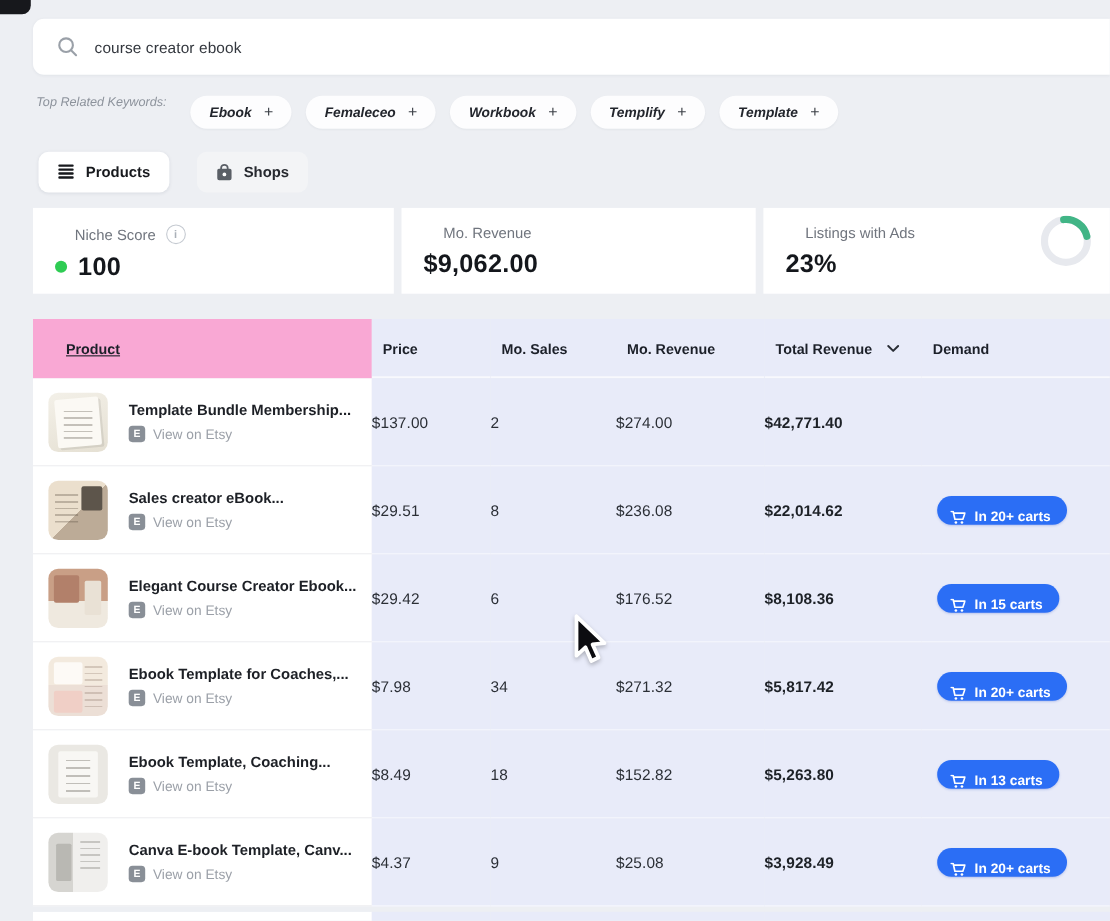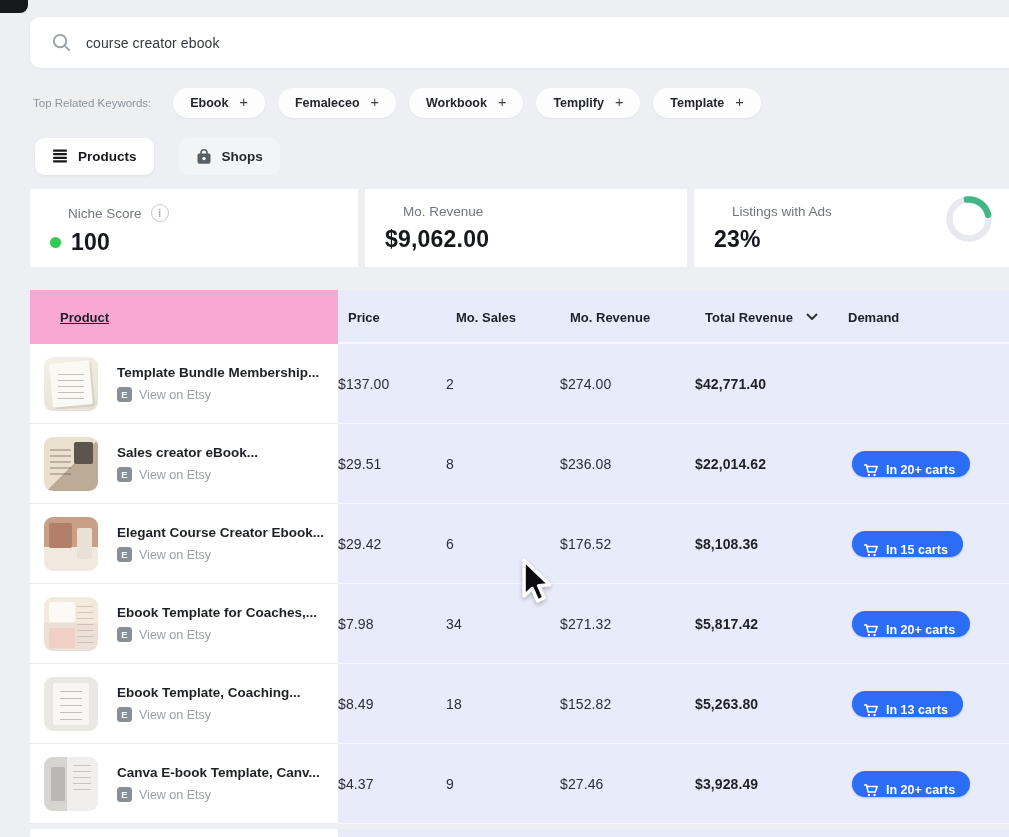--- a/index.html
+++ b/index.html
@@ -12,21 +12,21 @@
   .corner-chip{position:absolute;left:-10px;top:-8px;width:38px;height:21px;background:#17181c;border-radius:8px;}
 
   
   .search-bar{position:absolute;left:30px;top:17px;right:0;height:51px;background:#fff;
     border-radius:10px 0 0 10px;display:flex;align-items:center;padding-left:21px;gap:14px;
     box-shadow:0 1px 3px rgba(20,30,60,.05);}
   .search-icon{width:21px;height:21px;flex:none;}
   .search-text{font-size:14px;color:#33373e;font-weight:500;letter-spacing:.1px;}
 
   
-  .keywords-row{position:absolute;left:33px;top:87px;right:0;height:31px;display:flex;align-items:center;}
+  .keywords-row{position:absolute;left:33px;top:87px;right:0;height:31px;display:flex;font-style:italic;}
   .keywords-label{font-size:11.5px;color:#8d939c;font-weight:500;margin-right:22px;}
   .chips{display:flex;gap:13px;}
   .chip{background:#fdfdfe;border-radius:16px;height:30px;padding:0 17px;display:flex;align-items:center;
     gap:11px;font-size:12.5px;font-weight:700;color:#23262d;box-shadow:0 1px 2px rgba(20,30,60,.05);cursor:pointer;}
   .chip-plus{font-weight:500;color:#3c4047;font-size:14.5px;line-height:1;}
 
   
   .tabs-row{position:absolute;left:35px;top:138px;display:flex;gap:25px;}
   .tab{height:37px;border-radius:9px;display:flex;align-items:center;gap:10px;padding:0 17px;
     font-size:13.5px;font-weight:700;color:#17191d;cursor:pointer;}
@@ -346,21 +346,21 @@
         <div class="pinfo">
           <div class="ptitle">Canva E-book Template, Canv...</div>
           <div class="etsy-line">
             <span class="etsy-ic">E</span>
             <span class="etsy-label">View on Etsy</span>
           </div>
         </div>
       </div>
       <div class="cell cell-num">$4.37</div>
       <div class="cell cell-num">9</div>
-      <div class="cell cell-num">$27.46</div>
+      <div class="cell cell-num">$25.08</div>
       <div class="cell cell-num cell-total">$3,928.49</div>
       <div class="cell cell-demand">
         <div class="badge">
           <svg width="14" height="13" viewBox="0 0 14 13">
             <path d="M0.5 1 h2 l1.6 7 h7.2 l1.9 -5.5 h-9.5" fill="none" stroke="#fff" stroke-width="1.5" stroke-linecap="round" stroke-linejoin="round"></path>
             <circle cx="5" cy="11" r="1.2" fill="#fff"></circle>
             <circle cx="10.5" cy="11" r="1.2" fill="#fff"></circle>
           </svg>
           <span>In 20+ carts</span>
         </div>

